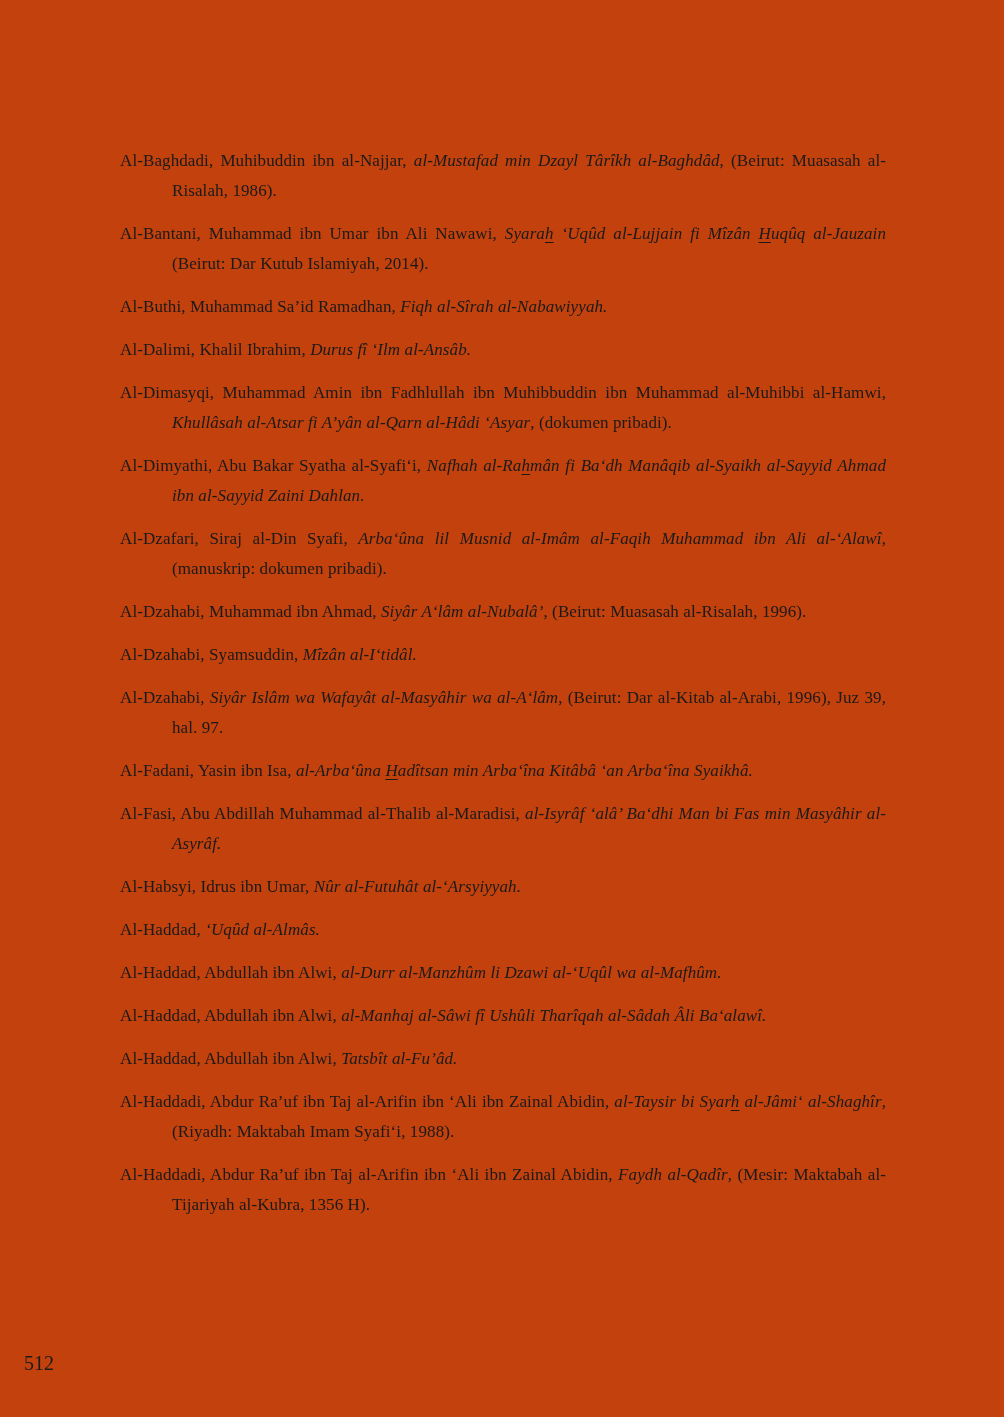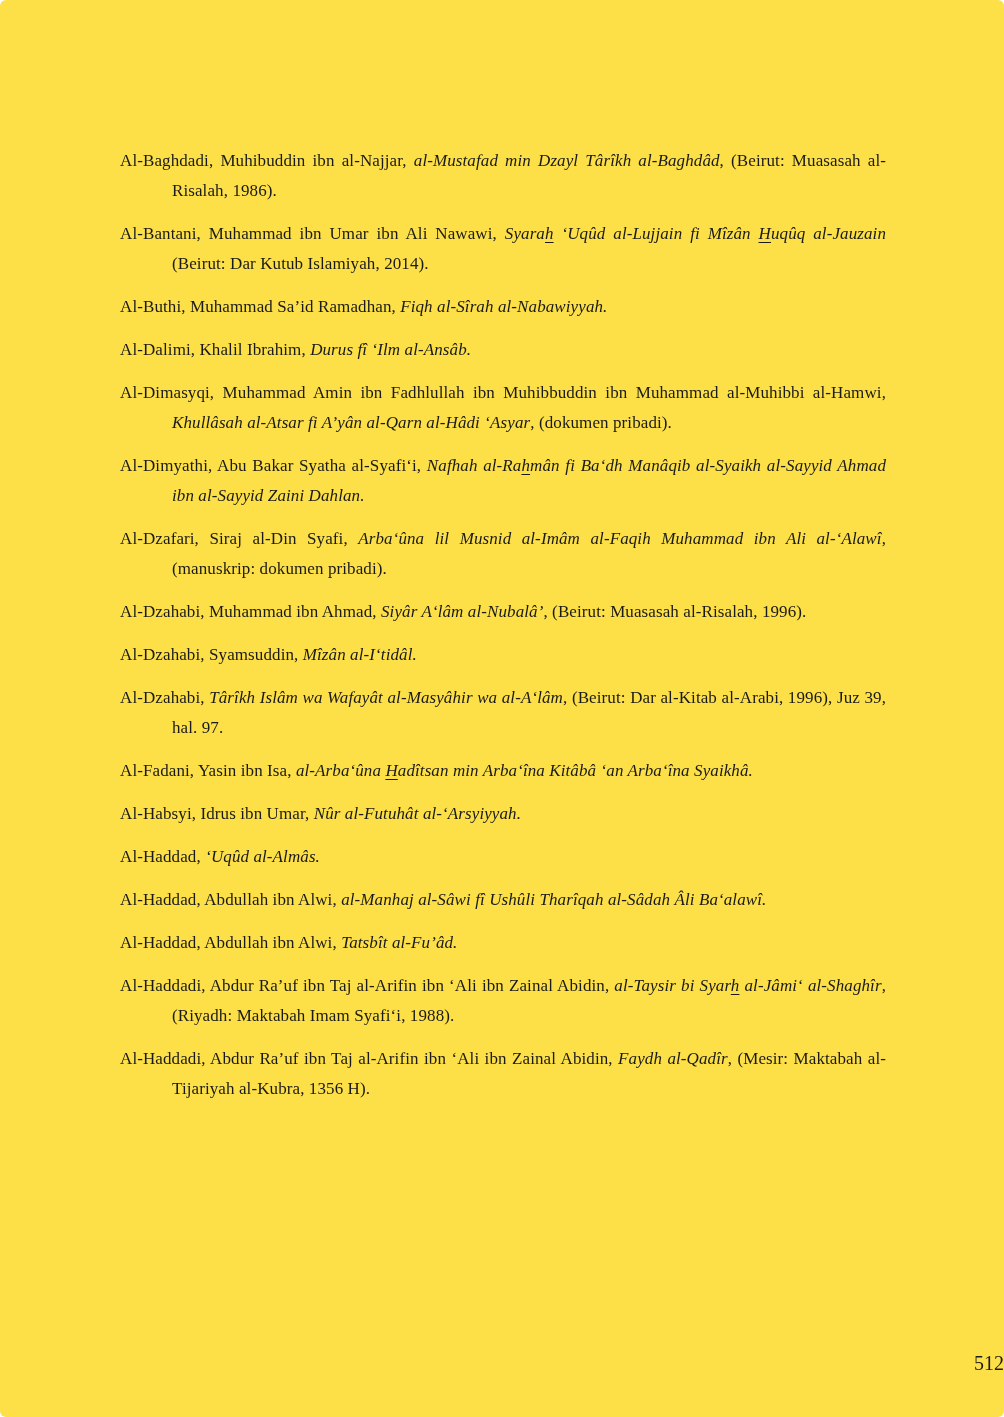--- a/index.html
+++ b/index.html
@@ -7,22 +7,21 @@
   body {
     width: 1004px;
     height: 1417px;
     position: relative;
     font-family: "Liberation Serif", "DejaVu Serif", serif;
     color: #1a1a1a;
   }
   .page {
     position: absolute;
     inset: 0;
-    background: #fde047;
-    border-radius: 6px;
+    background: #c2410c;
   }
   .content {
     position: absolute;
     top: 146px;
     left: 120px;
     right: 118px;
   }
   .entry {
     font-size: 17px;
     line-height: 30px;
@@ -32,43 +31,45 @@
     margin-bottom: 13px;
     letter-spacing: 0.1px;
   }
   .it { font-style: italic; }
   .ul { text-decoration: underline; text-underline-offset: 3px; }
   .page-number {
     position: absolute;
     bottom: 42px;
     left: 0;
     right: 0;
-    text-align: right;
+    text-align: left;
     font-size: 20px;
     color: #1a1a1a;
     margin-left: 24px;
   }
 </style>
 </head>
 <body>
 
 <div class="page">
   <div class="content">
       <p class="entry"><span>Al-Baghdadi, Muhibuddin ibn al-Najjar, </span><span class="it">al-Mustafad min Dzayl Târîkh al-Baghdâd</span><span>, (Beirut: Muasasah al-Risalah, 1986).</span></p>
       <p class="entry"><span>Al-Bantani, Muhammad ibn Umar ibn Ali Nawawi, </span><span class="it">Syara</span><span class="it ul">h</span><span class="it"> ‘Uqûd al-Lujjain fi Mîzân </span><span class="it ul">H</span><span class="it">uqûq al-Jauzain</span><span> (Beirut: Dar Kutub Islamiyah, 2014).</span></p>
       <p class="entry"><span>Al-Buthi, Muhammad Sa’id Ramadhan, </span><span class="it">Fiqh al-Sîrah al-Nabawiyyah.</span></p>
       <p class="entry"><span>Al-Dalimi, Khalil Ibrahim, </span><span class="it">Durus fî ‘Ilm al-Ansâb.</span></p>
       <p class="entry"><span>Al-Dimasyqi, Muhammad Amin ibn Fadhlullah ibn Muhibbuddin ibn Muhammad al-Muhibbi al-Hamwi, </span><span class="it">Khullâsah al-Atsar fi A’yân al-Qarn al-Hâdi ‘Asyar</span><span>, (dokumen pribadi).</span></p>
       <p class="entry"><span>Al-Dimyathi, Abu Bakar Syatha al-Syafi‘i, </span><span class="it">Nafhah al-Ra</span><span class="it ul">h</span><span class="it">mân fi Ba‘dh Manâqib al-Syaikh al-Sayyid Ahmad ibn al-Sayyid Zaini Dahlan.</span></p>
       <p class="entry"><span>Al-Dzafari, Siraj al-Din Syafi, </span><span class="it">Arba‘ûna lil Musnid al-Imâm al-Faqih Muhammad ibn Ali al-‘Alawî</span><span>, (manuskrip: dokumen pribadi).</span></p>
       <p class="entry"><span>Al-Dzahabi, Muhammad ibn Ahmad, </span><span class="it">Siyâr A‘lâm al-Nubalâ’</span><span>, (Beirut: Muasasah al-Risalah, 1996).</span></p>
       <p class="entry"><span>Al-Dzahabi, Syamsuddin, </span><span class="it">Mîzân al-I‘tidâl.</span></p>
-      <p class="entry"><span>Al-Dzahabi, </span><span class="it">Târîkh Islâm wa Wafayât al-Masyâhir wa al-A‘lâm</span><span>, (Beirut: Dar al-Kitab al-Arabi, 1996), Juz 39, hal. 97.</span></p>
+      <p class="entry"><span>Al-Dzahabi, </span><span class="it">Siyâr Islâm wa Wafayât al-Masyâhir wa al-A‘lâm</span><span>, (Beirut: Dar al-Kitab al-Arabi, 1996), Juz 39, hal. 97.</span></p>
       <p class="entry"><span>Al-Fadani, Yasin ibn Isa, </span><span class="it">al-Arba‘ûna </span><span class="it ul">H</span><span class="it">adîtsan min Arba‘îna Kitâbâ ‘an Arba‘îna Syaikhâ.</span></p>
+      <p class="entry"><span>Al-Fasi, Abu Abdillah Muhammad al-Thalib al-Maradisi, </span><span class="it">al-Isyrâf ‘alâ’ Ba‘dhi Man bi Fas min Masyâhir al-Asyrâf.</span></p>
       <p class="entry"><span>Al-Habsyi, Idrus ibn Umar, </span><span class="it">Nûr al-Futuhât al-‘Arsyiyyah.</span></p>
       <p class="entry"><span>Al-Haddad, </span><span class="it">‘Uqûd al-Almâs.</span></p>
+      <p class="entry"><span>Al-Haddad, Abdullah ibn Alwi, </span><span class="it">al-Durr al-Manzhûm li Dzawi al-‘Uqûl wa al-Mafhûm.</span></p>
       <p class="entry"><span>Al-Haddad, Abdullah ibn Alwi, </span><span class="it">al-Manhaj al-Sâwi fî Ushûli Tharîqah al-Sâdah Âli Ba‘alawî.</span></p>
       <p class="entry"><span>Al-Haddad, Abdullah ibn Alwi, </span><span class="it">Tatsbît al-Fu’âd.</span></p>
       <p class="entry"><span>Al-Haddadi, Abdur Ra’uf ibn Taj al-Arifin ibn ‘Ali ibn Zainal Abidin, </span><span class="it">al-Taysir bi Syar</span><span class="it ul">h</span><span class="it"> al-Jâmi‘ al-Shaghîr</span><span>, (Riyadh: Maktabah Imam Syafi‘i, 1988).</span></p>
       <p class="entry"><span>Al-Haddadi, Abdur Ra’uf ibn Taj al-Arifin ibn ‘Ali ibn Zainal Abidin, </span><span class="it">Faydh al-Qadîr</span><span>, (Mesir: Maktabah al-Tijariyah al-Kubra, 1356 H).</span></p>
     </div>
   <div class="page-number">512</div>
 </div>
 
 </body></html>

